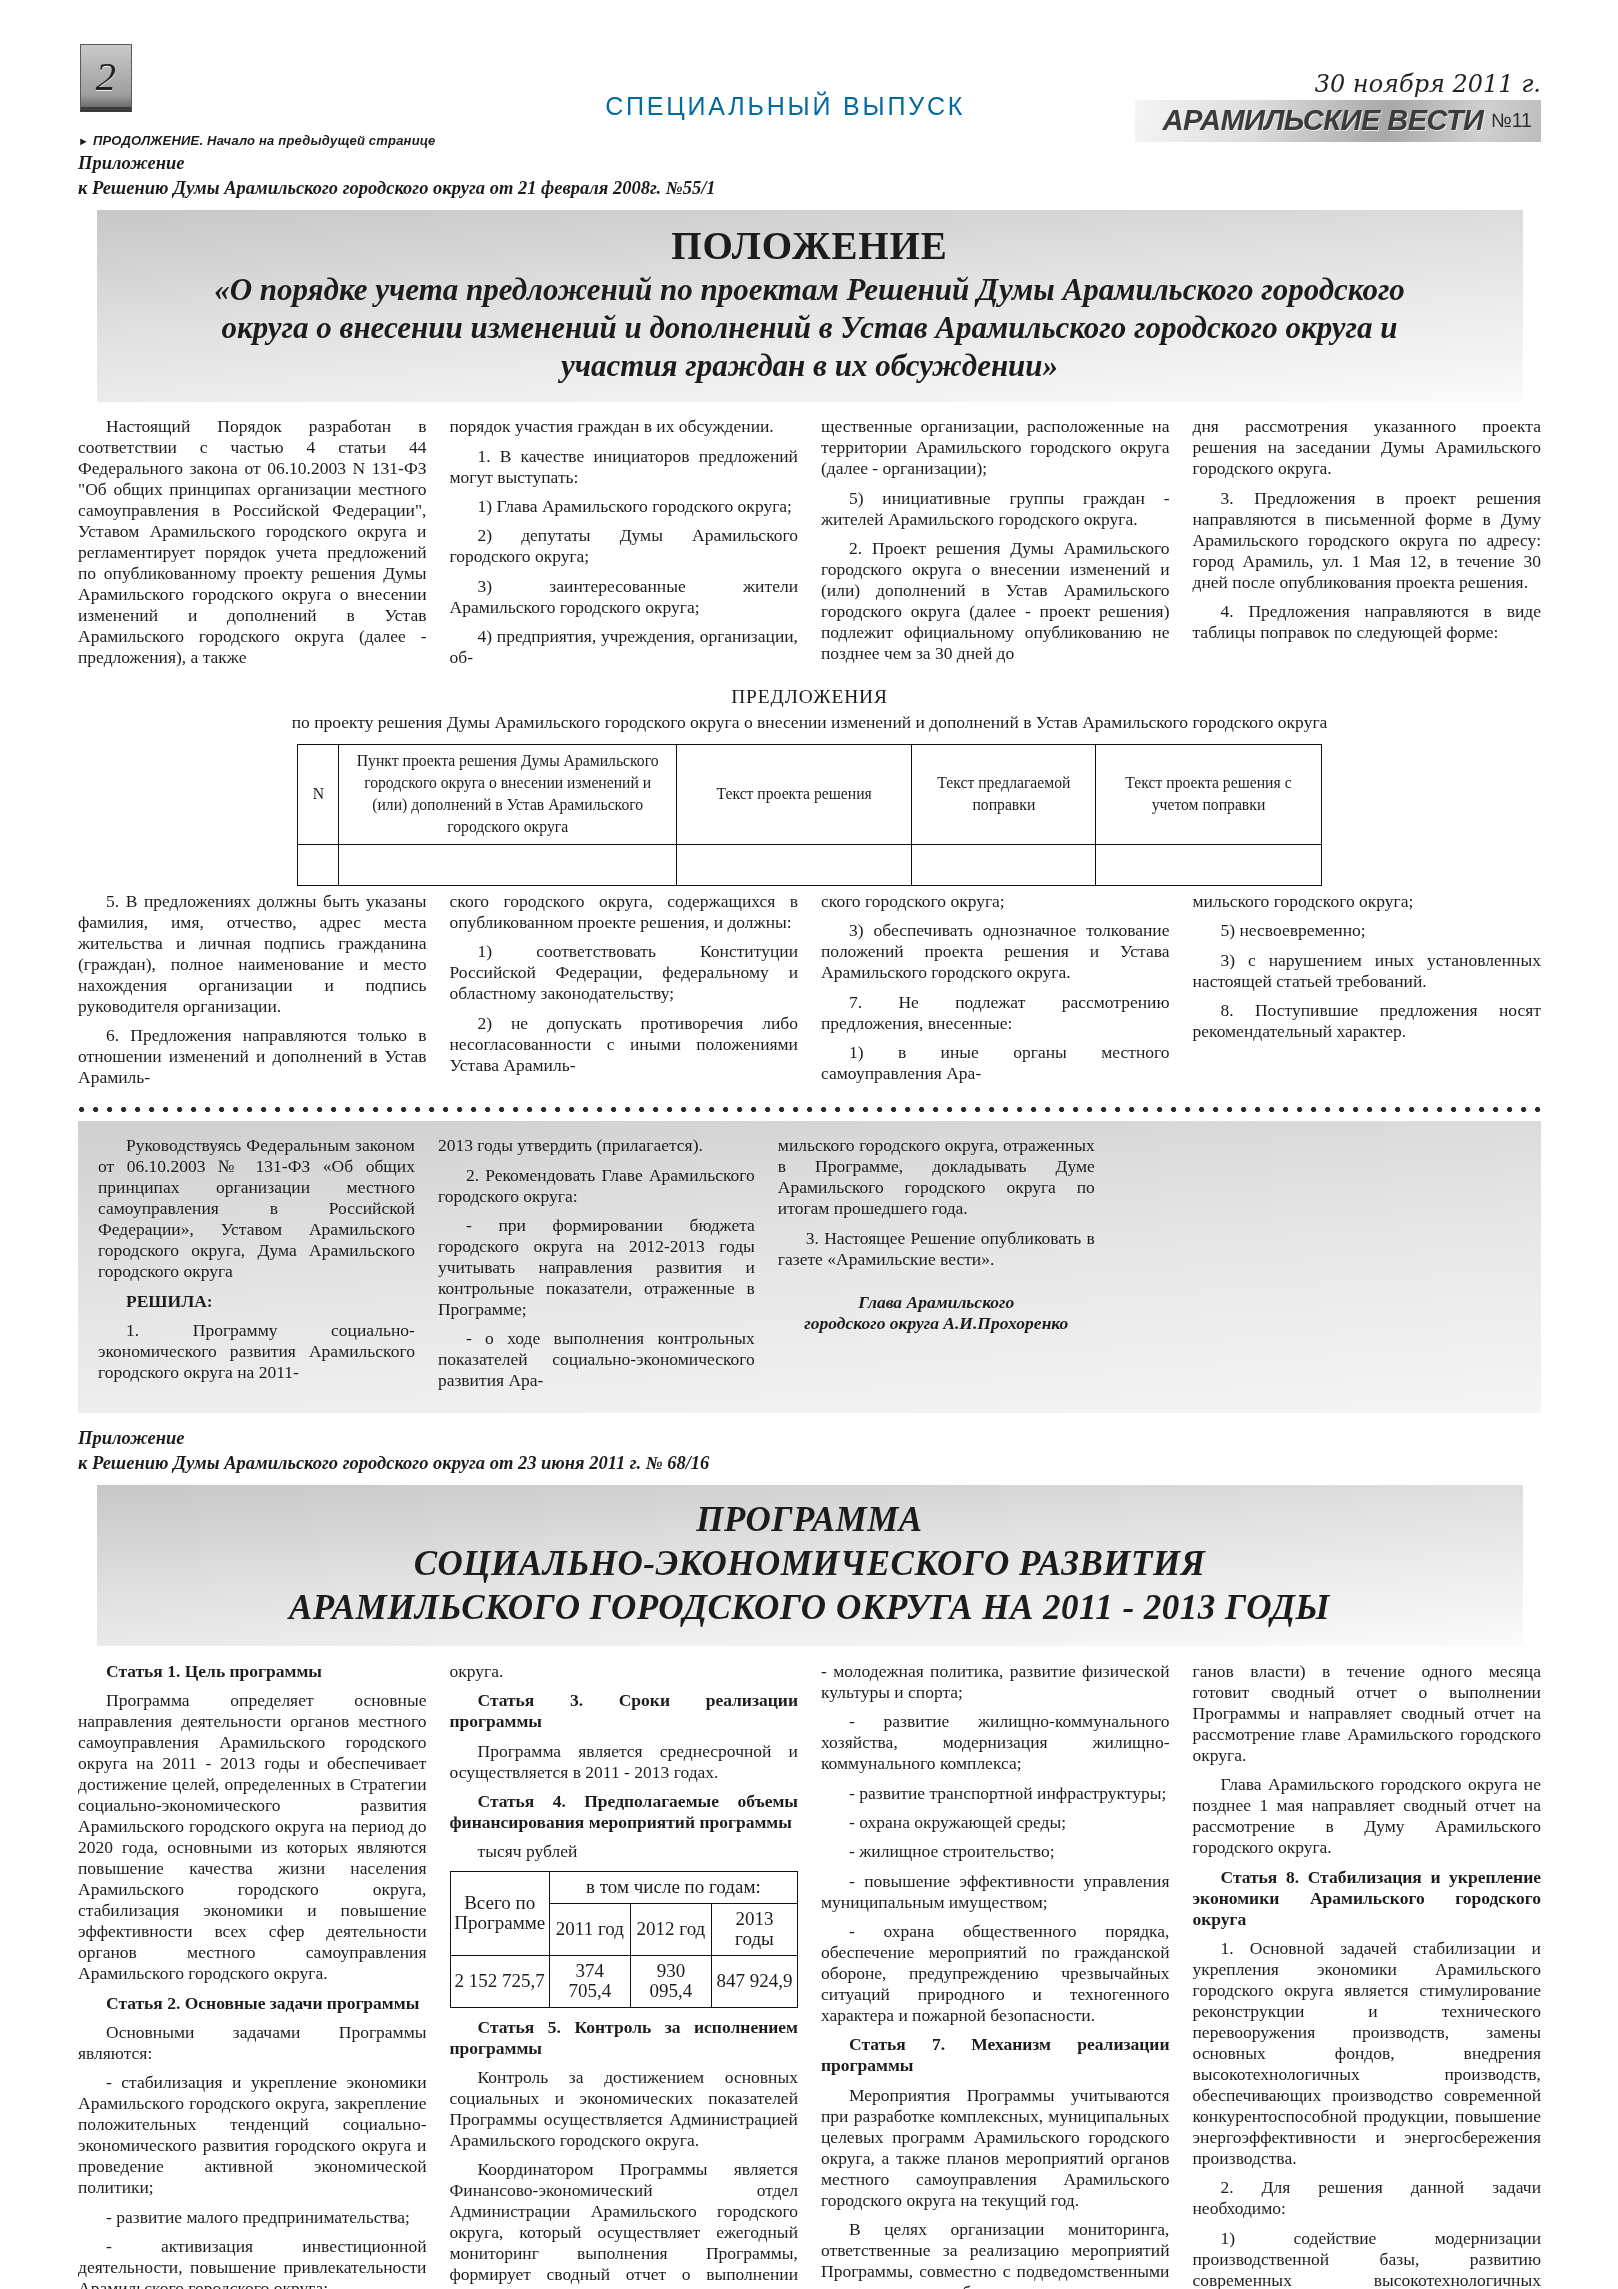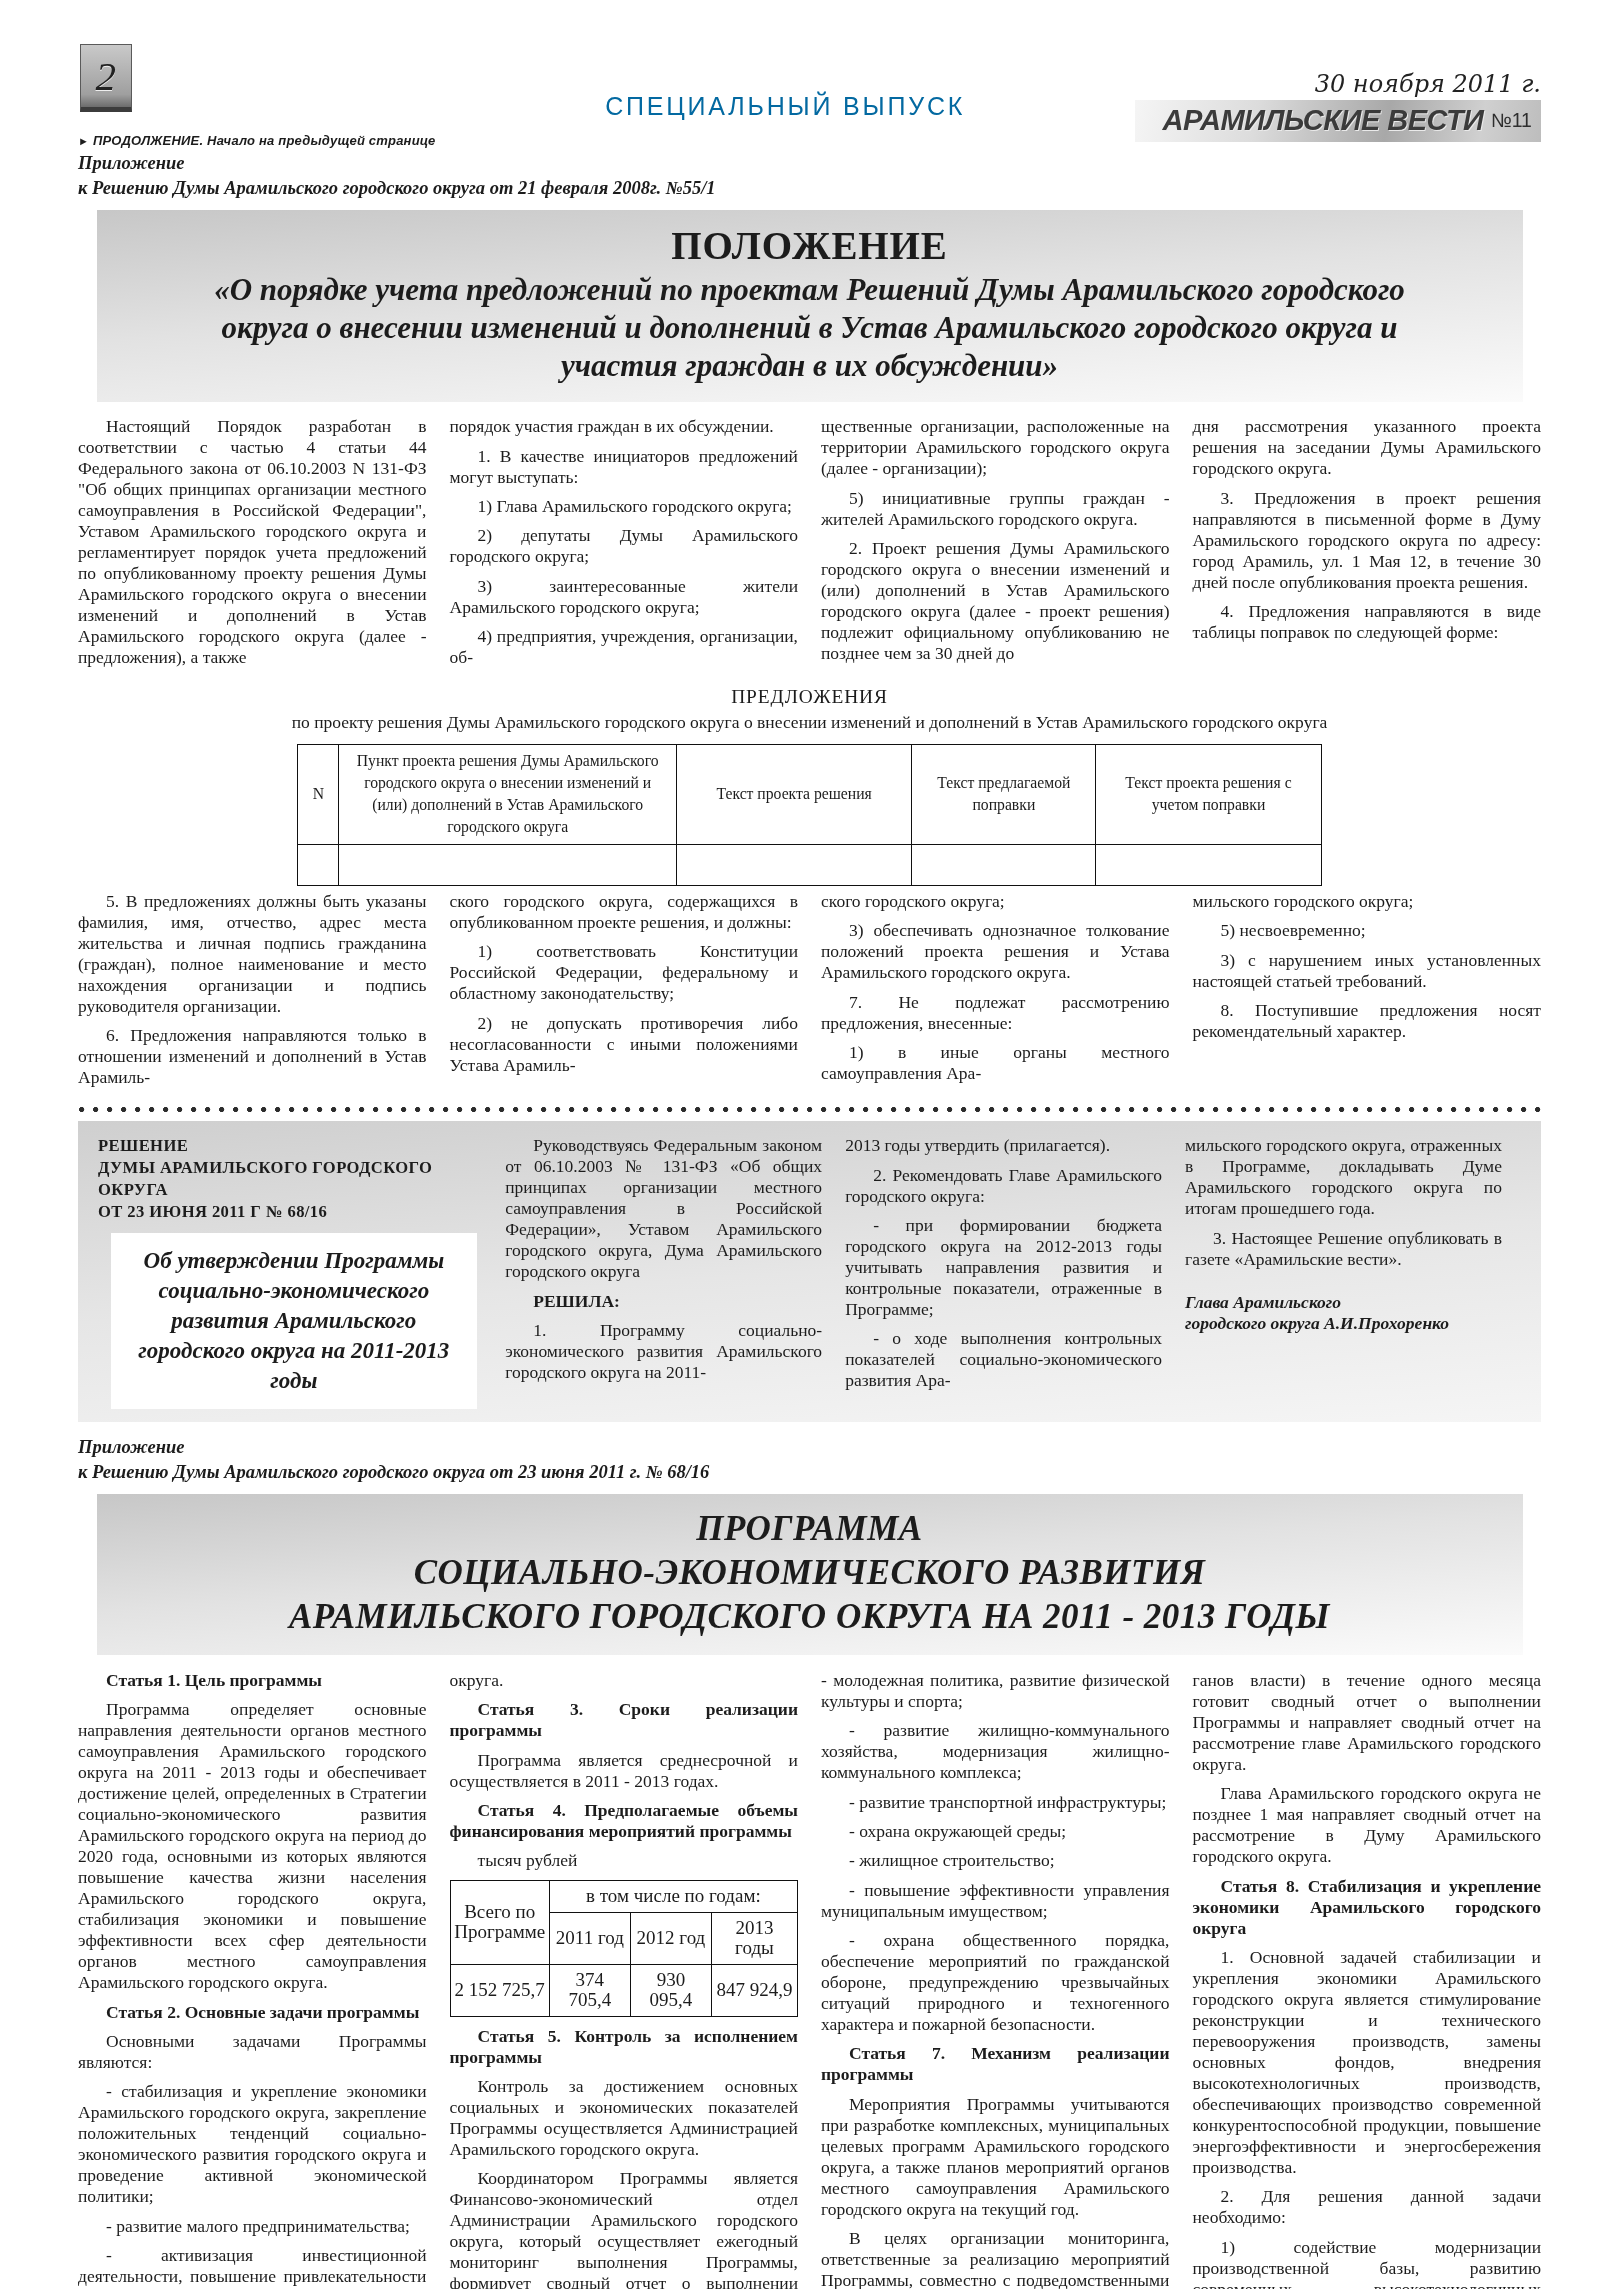--- a/index.html
+++ b/index.html
@@ -77,21 +77,21 @@
   }
   .resh-left { width:27%; flex:none; }
   .resh-h p { font-weight:bold; font-size:16.6px; line-height:22px; letter-spacing:0.4px; text-align:left; }
   .white-box { background:#fff; margin:9.2px 5.5px 0 13px; padding:13px 9.2px; text-align:center; }
   .white-box .wb { font-weight:bold; font-style:italic; font-size:23px; line-height:30px; }
   .resh-col { width:calc((73% - 88px)/3); flex:none; }
   .resh-col p { font-size:17.5px; line-height:21px; text-align:justify; text-indent:28px; margin-bottom:8.3px; }
   .resh-col p.h { font-weight:bold; }
   .resh-col p.cont { text-indent:0; }
   .signature { margin-top:22px; text-align:right; font-weight:bold; font-style:italic; font-size:18.5px; line-height:28px; }
-  .signature p { text-align:left; text-indent:0; margin-bottom:0; }
+  .signature p { text-align:center; text-indent:0; margin-bottom:0; }
 
   
   table.fin-table { border-collapse:collapse; width:100%; margin:3.7px 0 9.2px 0; }
   table.fin-table td { border:1.8px solid #111; font-size:19px; line-height:20px; text-align:center; vertical-align:middle; padding:5.5px 3.7px;font-family:Liberation Serif, serif; }
   .fin-total { width:27%; }
 </style>
 </head>
 <body>
 
 <div class="page">
@@ -191,30 +191,20 @@
         <p class="cont">мильского городского округа;</p>
         <p>5) несвоевременно;</p>
         <p>3) с нарушением иных установленных настоящей статьей требований.</p>
         <p>8. Поступившие предложения носят рекомендательный характер.</p>
       </div>
   </div>
 
   <div class="dotted"></div>
 
   <div class="resh-box">
-    <div class="resh-left">
-      <div class="resh-h">
-        <p>РЕШЕНИЕ</p>
-        <p>ДУМЫ АРАМИЛЬСКОГО ГОРОДСКОГО ОКРУГА</p>
-        <p>ОТ 23 ИЮНЯ 2011 Г № 68/16</p>
-      </div>
-      <div class="white-box">
-        <div class="wb">Об утверждении Программы социально-экономического развития Арамильского городского округа на 2011-2013 годы</div>
-      </div>
-    </div>
     <div class="resh-col">
         <p>Руководствуясь Федеральным законом от 06.10.2003 № 131-ФЗ «Об общих принципах организации местного самоуправления в Российской Федерации», Уставом Арамильского городского округа, Дума Арамильского городского округа</p>
         <p class="h">РЕШИЛА:</p>
         <p>1. Программу социально-экономического развития Арамильского городского округа на 2011-</p>
       </div>
     <div class="resh-col">
         <p class="cont">2013 годы утвердить (прилагается).</p>
         <p>2. Рекомендовать Главе Арамильского городского округа:</p>
         <p>- при формировании бюджета городского округа на 2012-2013 годы учитывать направления развития и контрольные показатели, отраженные в Программе;</p>
         <p>- о ходе выполнения контрольных показателей социально-экономического развития Ара-</p>

